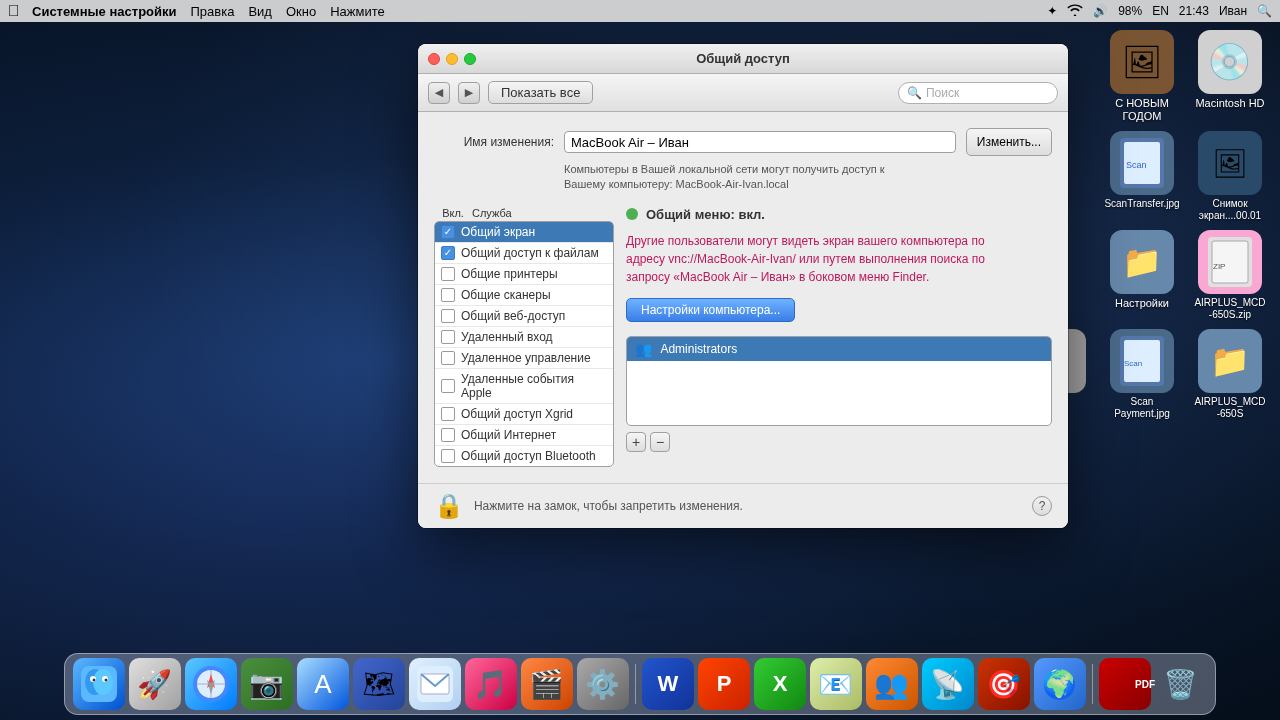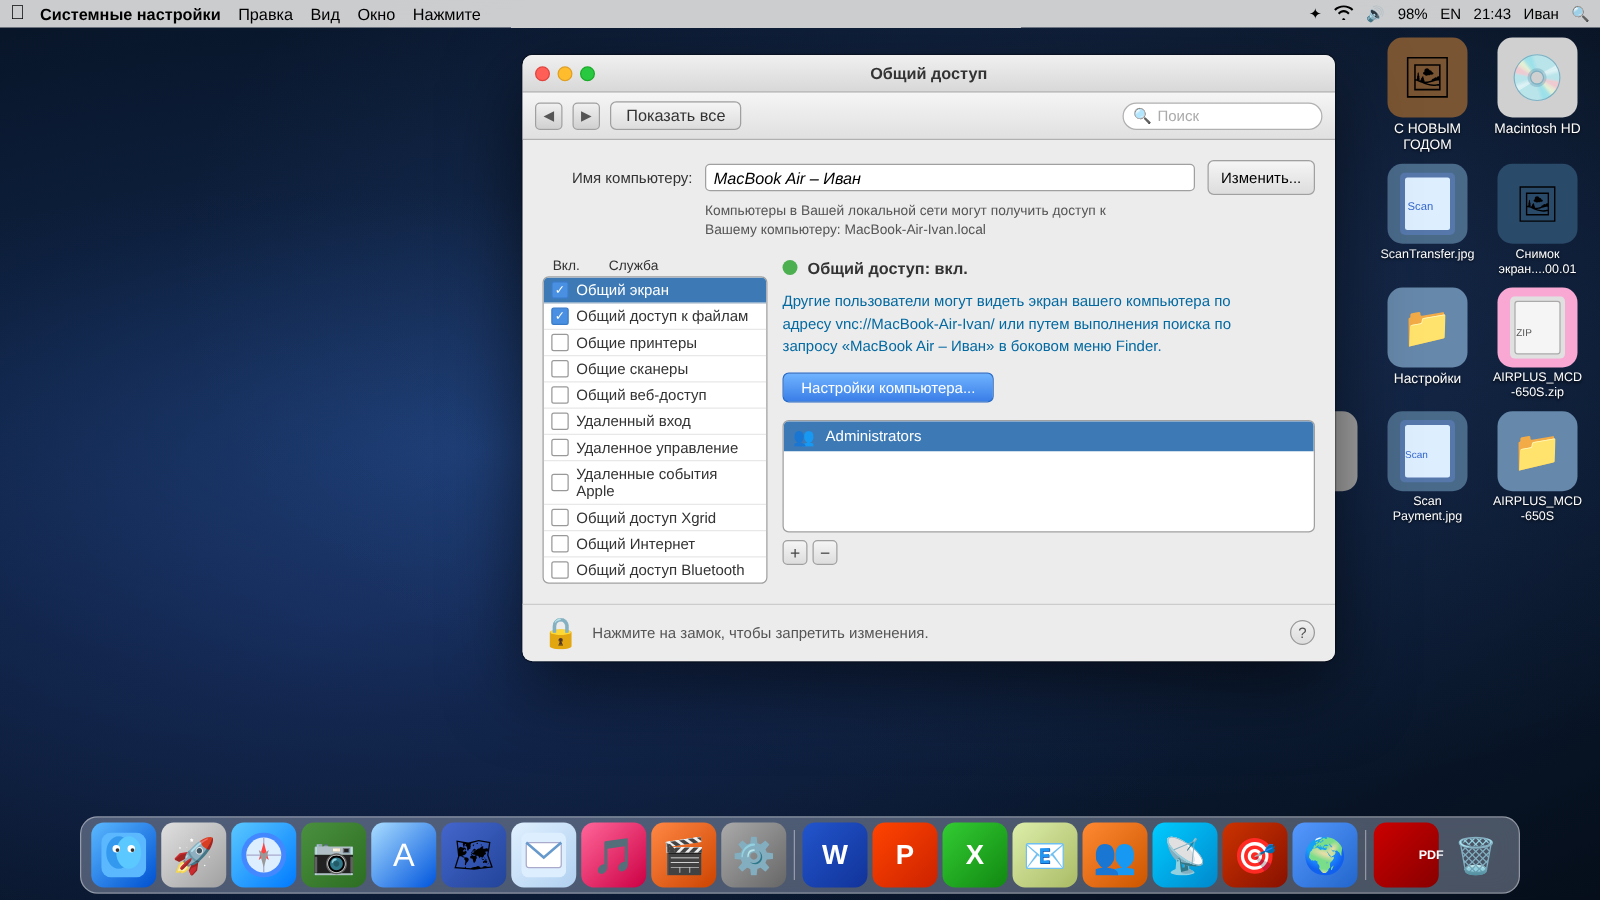--- a/index.html
+++ b/index.html
@@ -210,21 +210,20 @@
     }
     .computer-name-input {
       flex: 1;
       height: 22px;
       border: 1px solid #a0a0a0;
       border-radius: 4px;
       padding: 0 6px;
       font-size: 13px;
       background: #fff;
       outline: none;
-      font-style: italic;
     }
     .computer-name-desc {
       font-size: 11px;
       color: #555;
       margin-left: 130px;
       margin-bottom: 14px;
       line-height: 1.4;
     }
 
     
@@ -233,21 +232,21 @@
       gap: 12px;
     }
 
     
     .services-panel {
       width: 180px;
       flex-shrink: 0;
     }
     .services-header {
       display: flex;
-      gap: 15px;
+      gap: 0;
       margin-bottom: 2px;
     }
     .services-col-on {
       font-size: 11px;
       color: #333;
       width: 38px;
       text-align: center;
     }
     .services-col-service {
       font-size: 11px;
@@ -312,21 +311,21 @@
       background: #4caf50;
       flex-shrink: 0;
     }
     .status-text {
       font-size: 13px;
       font-weight: 600;
       color: #333;
     }
     .detail-desc {
       font-size: 12px;
-      color: #0369a1;
+      color: #be185d;
       line-height: 1.5;
       margin-bottom: 12px;
     }
     .btn-primary {
       background: linear-gradient(to bottom, #6fb3ff, #3a7ee8);
       border: 1px solid #2a6dc8;
       border-radius: 5px;
       padding: 4px 14px;
       font-size: 12px;
       color: #fff;
@@ -624,21 +623,21 @@
     <button class="toolbar-show-all">Показать все</button>
     <div class="toolbar-search">
       <span style="color:#aaa;">🔍</span>
       <span style="font-size:12px;color:#aaa;">Поиск</span>
     </div>
   </div>
 
   <div class="window-content">
 
     <div class="computer-name-row">
-      <span class="computer-name-label">Имя компьютеру:</span>
+      <span class="computer-name-label">Имя изменения:</span>
       <input class="computer-name-input" type="text" value="MacBook Air – Иван" style="">
       <button style="background:linear-gradient(to bottom,#f5f5f5,#ddd);border:1px solid #a0a0a0;border-radius:5px;padding:6px 10px;font-size:12px;cursor:pointer;">Изменить...</button>
     </div>
     <div class="computer-name-desc">
       Компьютеры в Вашей локальной сети могут получить доступ к<br>Вашему компьютеру: MacBook-Air-Ivan.local
     </div>
 
     <div class="panels">
 
       <div class="services-panel">
@@ -691,21 +690,21 @@
           <div class="service-item">
             <div class="service-checkbox"></div>
             <span class="service-name">Общий доступ Bluetooth</span>
           </div>
         </div>
       </div>
 
       <div class="detail-panel">
         <div class="detail-status">
           <div class="status-dot"></div>
-          <span class="status-text">Общий доступ: вкл.</span>
+          <span class="status-text">Общий меню: вкл.</span>
         </div>
         <div class="detail-desc">
           Другие пользователи могут видеть экран вашего компьютера по<br>
           адресу vnc://MacBook-Air-Ivan/ или путем выполнения поиска по<br>
           запросу «MacBook Air – Иван» в боковом меню Finder.
         </div>
         <button class="btn-primary">Настройки компьютера...</button>
 
 
         <div class="users-list-box">

